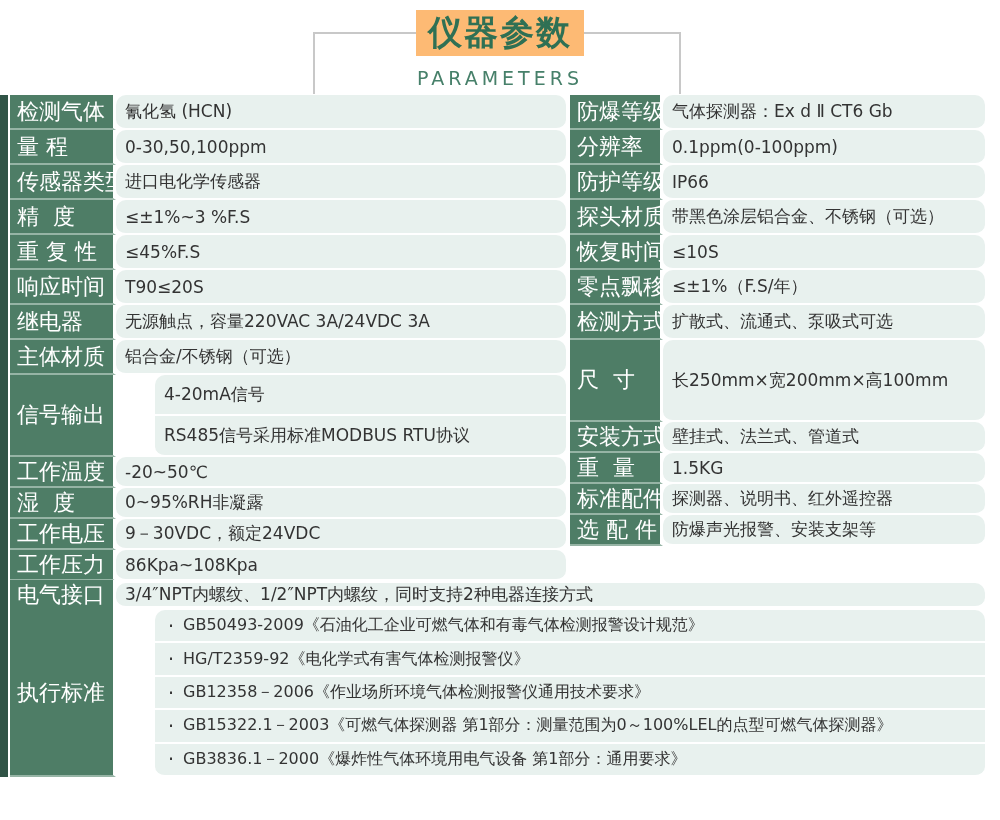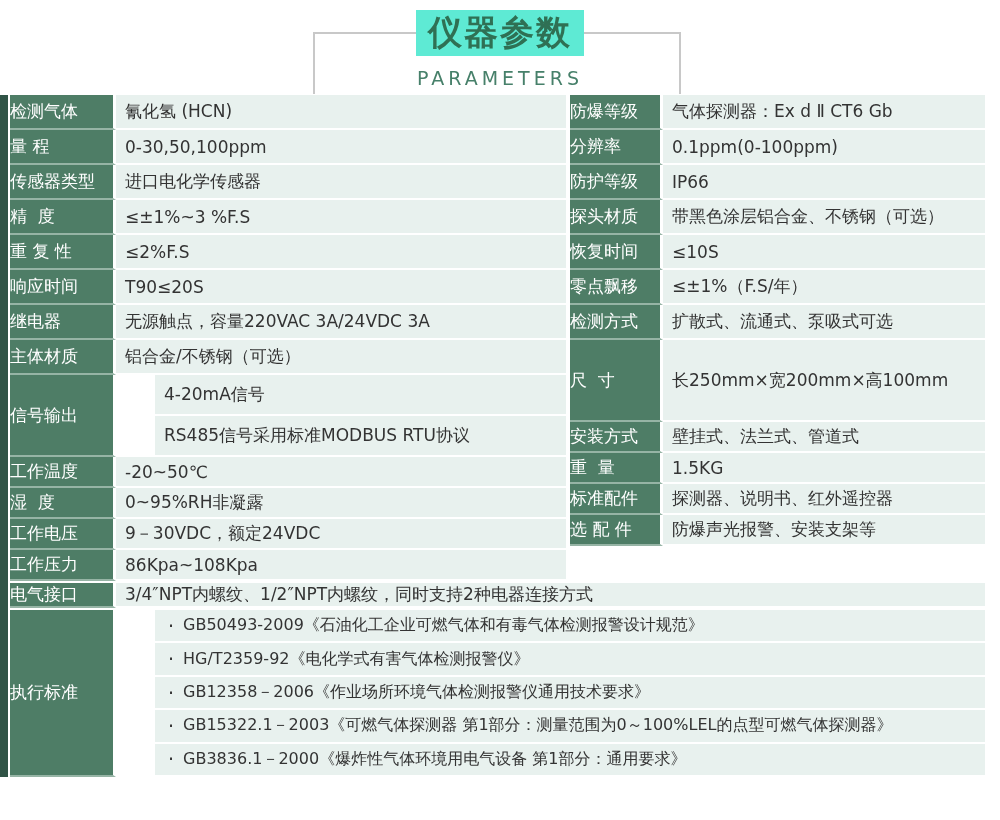--- a/index.html
+++ b/index.html
@@ -9,46 +9,46 @@
     position:relative; overflow:hidden;
   }
   
   .header { position:relative; height:95px; }
   .bracket {
     position:absolute; left:313px; top:32px; width:368px; height:62px;
     border:2px solid #c8c8c8; border-bottom:none;
   }
   .title-zh-wrap { position:absolute; left:0; right:0; top:10px; text-align:center; z-index:2; }
   .title-zh {
-    display:inline-block; background:#5eead4; padding:0 12px;
+    display:inline-block; background:#fdba74; padding:0 12px;
     font-size:34px; font-weight:bold; color:#2f7054; letter-spacing:2px;
   }
   .title-en {
     position:absolute; left:0; right:0; top:67px; text-align:center; z-index:2;
     font-size:19px; letter-spacing:4px; color:#47806a;
   }
   
   .spec-table { position:relative; width:985px; padding-left:10px; }
   .strip { position:absolute; left:0; top:0; bottom:0; width:8px; background:#305446; }
   .halves { display:flex; }
   .half-left { width:556px; }
   .half-right { flex:1; margin-left:4px; }
   .row { display:flex; }
   .h35 { height:35px; } .h31 { height:31px; } .h82 { height:82px; } .h29 { height:29px;align-items:center; }
   .lbl {
     background:#4e7d66; color:#ffffff; display:flex; align-items:center;
-    border-right:3px solid #ffffff; border-bottom:2px solid #96b4a5;
-    font-size:17px; white-space:pre; flex-shrink:0;
+    padding-left:7px; border-right:3px solid #ffffff; border-bottom:2px solid #96b4a5;
+    font-size:22px; white-space:pre; flex-shrink:0;
   }
   .half-left .lbl, .full .lbl { width:106px; }
   .half-right .lbl { width:93px; }
   .val {
     flex:1; background:#e8f1ee; display:flex; align-items:center;
     padding-left:9px; border-bottom:2px solid #ffffff;
-    font-size:17px; color:#333333; white-space:pre; overflow:hidden;
+    font-size:17px; color:#333333; white-space:pre; overflow:hidden;border-radius:10px;
   }
   .val.stack { flex-direction:column; align-items:stretch; padding-left:0;margin-left:39px; }
   .sub { flex:1; display:flex; align-items:center; padding-left:9px; }
   .sub-sep { border-bottom:2px solid #ffffff; }
   .standards-row { height:167px; }
   .std-item { flex:1; display:flex; align-items:center; padding-left:13px;
     border-bottom:2px solid #ffffff; font-size:16px; color:#333333; white-space:pre; overflow:hidden; }
   .std-item:last-child { border-bottom:none; }
   .bullet { margin-right:9px; font-size:19px; color:#333333; }
 </style>
@@ -80,21 +80,21 @@
       <div class="row h35">
         <div class="lbl">传感器类型</div>
         <div class="val">进口电化学传感器</div>
       </div>
       <div class="row h35">
         <div class="lbl">精  度</div>
         <div class="val">≤±1%~3 %F.S</div>
       </div>
       <div class="row h35">
         <div class="lbl">重 复 性</div>
-        <div class="val">≤2%F.S</div>
+        <div class="val">≤45%F.S</div>
       </div>
       <div class="row h35">
         <div class="lbl">响应时间</div>
         <div class="val">T90≤20S</div>
       </div>
       <div class="row h35">
         <div class="lbl">继电器</div>
         <div class="val">无源触点，容量220VAC 3A/24VDC 3A</div>
       </div>
       <div class="row h35">

